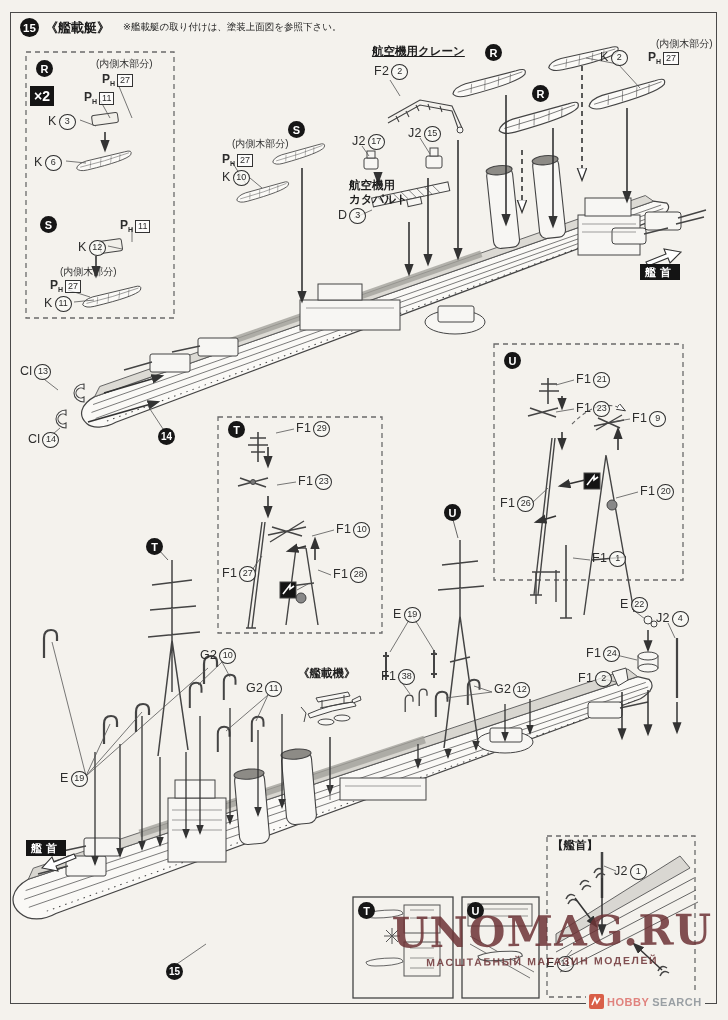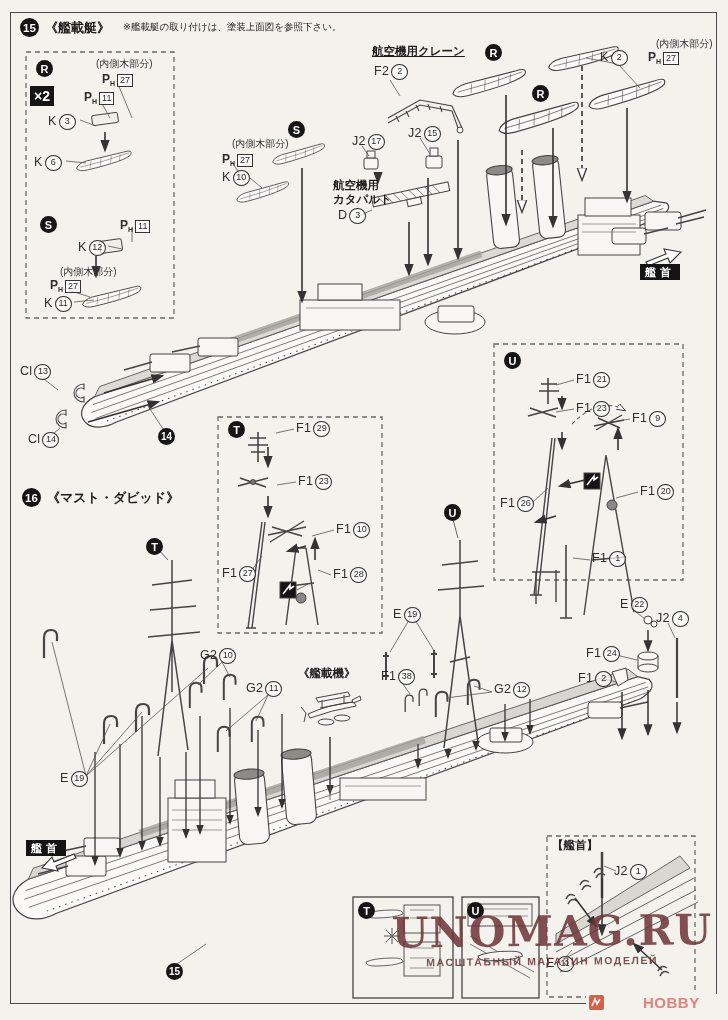--- a/index.html
+++ b/index.html
@@ -32,21 +32,21 @@
   .steptitle{font-weight:bold;font-size:13px;color:#1c1c1c;}
   .stepnote{font-size:9.5px;color:#222;margin-left:7px;}
   .wm{position:absolute;left:392px;top:910px;width:300px;text-align:center;
       color:#6d3336;opacity:.85;transform:rotate(-.6deg);pointer-events:none;z-index:9;}
   .wm .t{font-family:"DejaVu Serif","Liberation Serif",serif;font-weight:bold;
          font-size:42px;letter-spacing:1px;line-height:1.05;}
   .wm .s{font-weight:bold;font-size:10.5px;letter-spacing:1.6px;margin-top:1px;}
   .hslogo{position:absolute;left:586px;top:994px;display:flex;align-items:center;gap:3px;
           background:#f4f2ed;padding:0 3px;z-index:10;}
   .hsicon{width:15px;height:15px;border-radius:2px;flex:none;display:flex;align-items:center;justify-content:center;}
-  .hsw{font-weight:bold;font-size:15px;letter-spacing:.5px;margin-left:36px;}
+  .hsw{font-weight:bold;font-size:11px;letter-spacing:.5px;}
 </style>
 </head>
 <body style="background: rgb(244, 242, 237);">
 
 <div id="sheet">
   <div id="pageborder" style="border-color: rgb(74, 74, 74);"></div>
 
   <svg id="art" width="728" height="1020" viewBox="0 0 728 1020">
     <defs>
       <marker id="ah" markerWidth="9" markerHeight="8" refX="6.5" refY="3" orient="auto">
@@ -362,24 +362,20 @@
         <path d="M662,970 L634,944" marker-end="url(#ah)"></path>
       </g>
     </g>
   </svg>
 
   <div id="labels">
     <div class="step" style="left:20px;top:18px;">
       <span class="stepnum">15</span>
       <span class="steptitle">《艦載艇》</span>
       <span class="stepnote">※艦載艇の取り付けは、塗装上面図を参照下さい。</span>
-    </div>
-    <div class="step" style="left:22px;top:488px;">
-      <span class="stepnum">16</span>
-      <span class="steptitle">《マスト・ダビッド》</span>
     </div>
 
     <div class="wm" style="color: rgb(109, 51, 54);">
       <div class="t">UNOMAG.RU</div>
       <div class="s">МАСШТАБНЫЙ МАГАЗИН МОДЕЛЕЙ</div>
     </div>
 
     <div class="hslogo">
       <span class="hsicon">
         <svg width="15" height="15" viewBox="0 0 15 15">
@@ -442,21 +438,21 @@
       <div class="badge" style="left: 532px; top: 85px;">R</div>
       <div class="badge num" style="left: 158px; top: 428px;">14</div>
       <div class="badge num" style="left: 166px; top: 963px;">15</div>
       <div class="badge" style="left: 228px; top: 421px;">T</div>
       <div class="badge" style="left: 504px; top: 352px;">U</div>
       <div class="badge" style="left: 146px; top: 538px;">T</div>
       <div class="badge" style="left: 444px; top: 504px;">U</div>
       <div class="badge" style="left: 358px; top: 902px;">T</div>
       <div class="badge" style="left: 467px; top: 902px;">U</div>
       <div class="lbl jp" style="left: 372px; top: 44px; text-decoration: underline;">航空機用クレーン</div>
-      <div class="lbl jp" style="left: 333px; top: 178px;">航空機用
+      <div class="lbl jp" style="left: 349px; top: 178px;">航空機用
 カタパルト</div>
       <div class="lbl jp" style="left: 298px; top: 666px;">《艦載機》</div>
       <div class="lbl jp" style="left: 552px; top: 838px;">【艦首】</div>
       <div class="bowbox" style="left: 640px; top: 264px;">艦首</div>
       <div class="bowbox" style="left: 26px; top: 840px;">艦首</div>
       <div class="x2box" style="left: 30px; top: 86px;">×2</div>
     </div>
 </div>
 
 </body></html>

